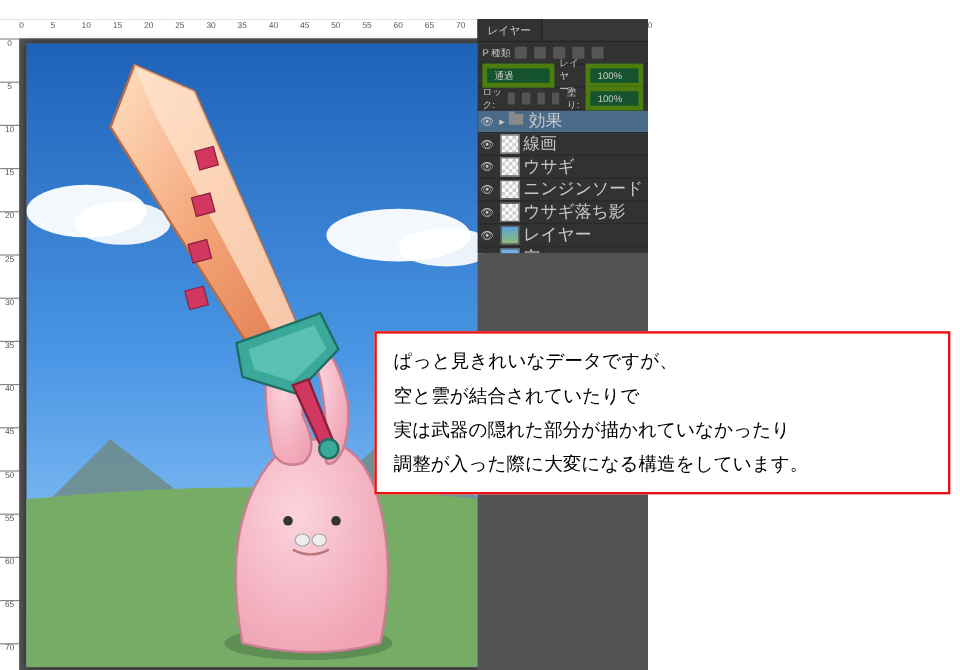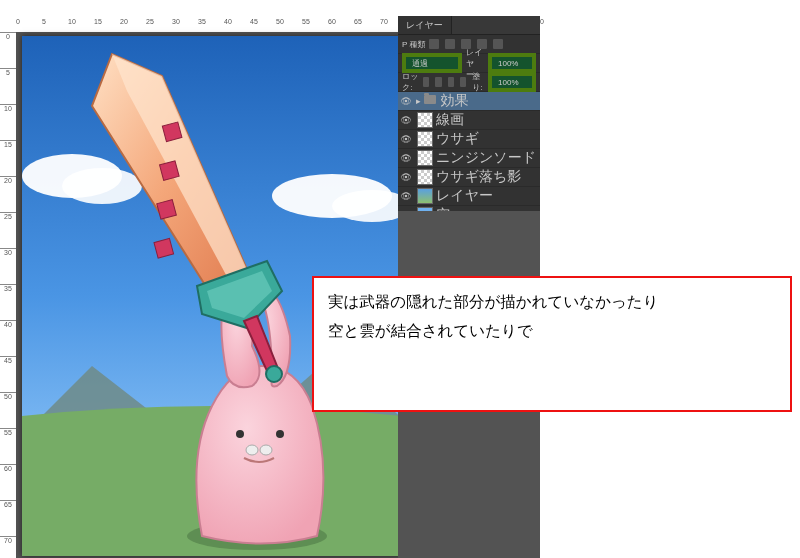--- a/index.html
+++ b/index.html
@@ -206,15 +206,17 @@
           <div class="eye">👁</div>
           <div class="thumb sky"></div>
           <div class="lname">空</div>
         </div>
       </div>
   </div>
   <div class="darkfill"></div>
 </div>
 
 <div class="annot">
+  <div>ぱっと見きれいなデータですが、</div>
+  <div>空と雲が結合されていたりで</div>
   <div>実は武器の隠れた部分が描かれていなかったり</div>
-  <div>空と雲が結合されていたりで</div>
+  <div>調整が入った際に大変になる構造をしています。</div>
 </div>
 
 </body></html>

